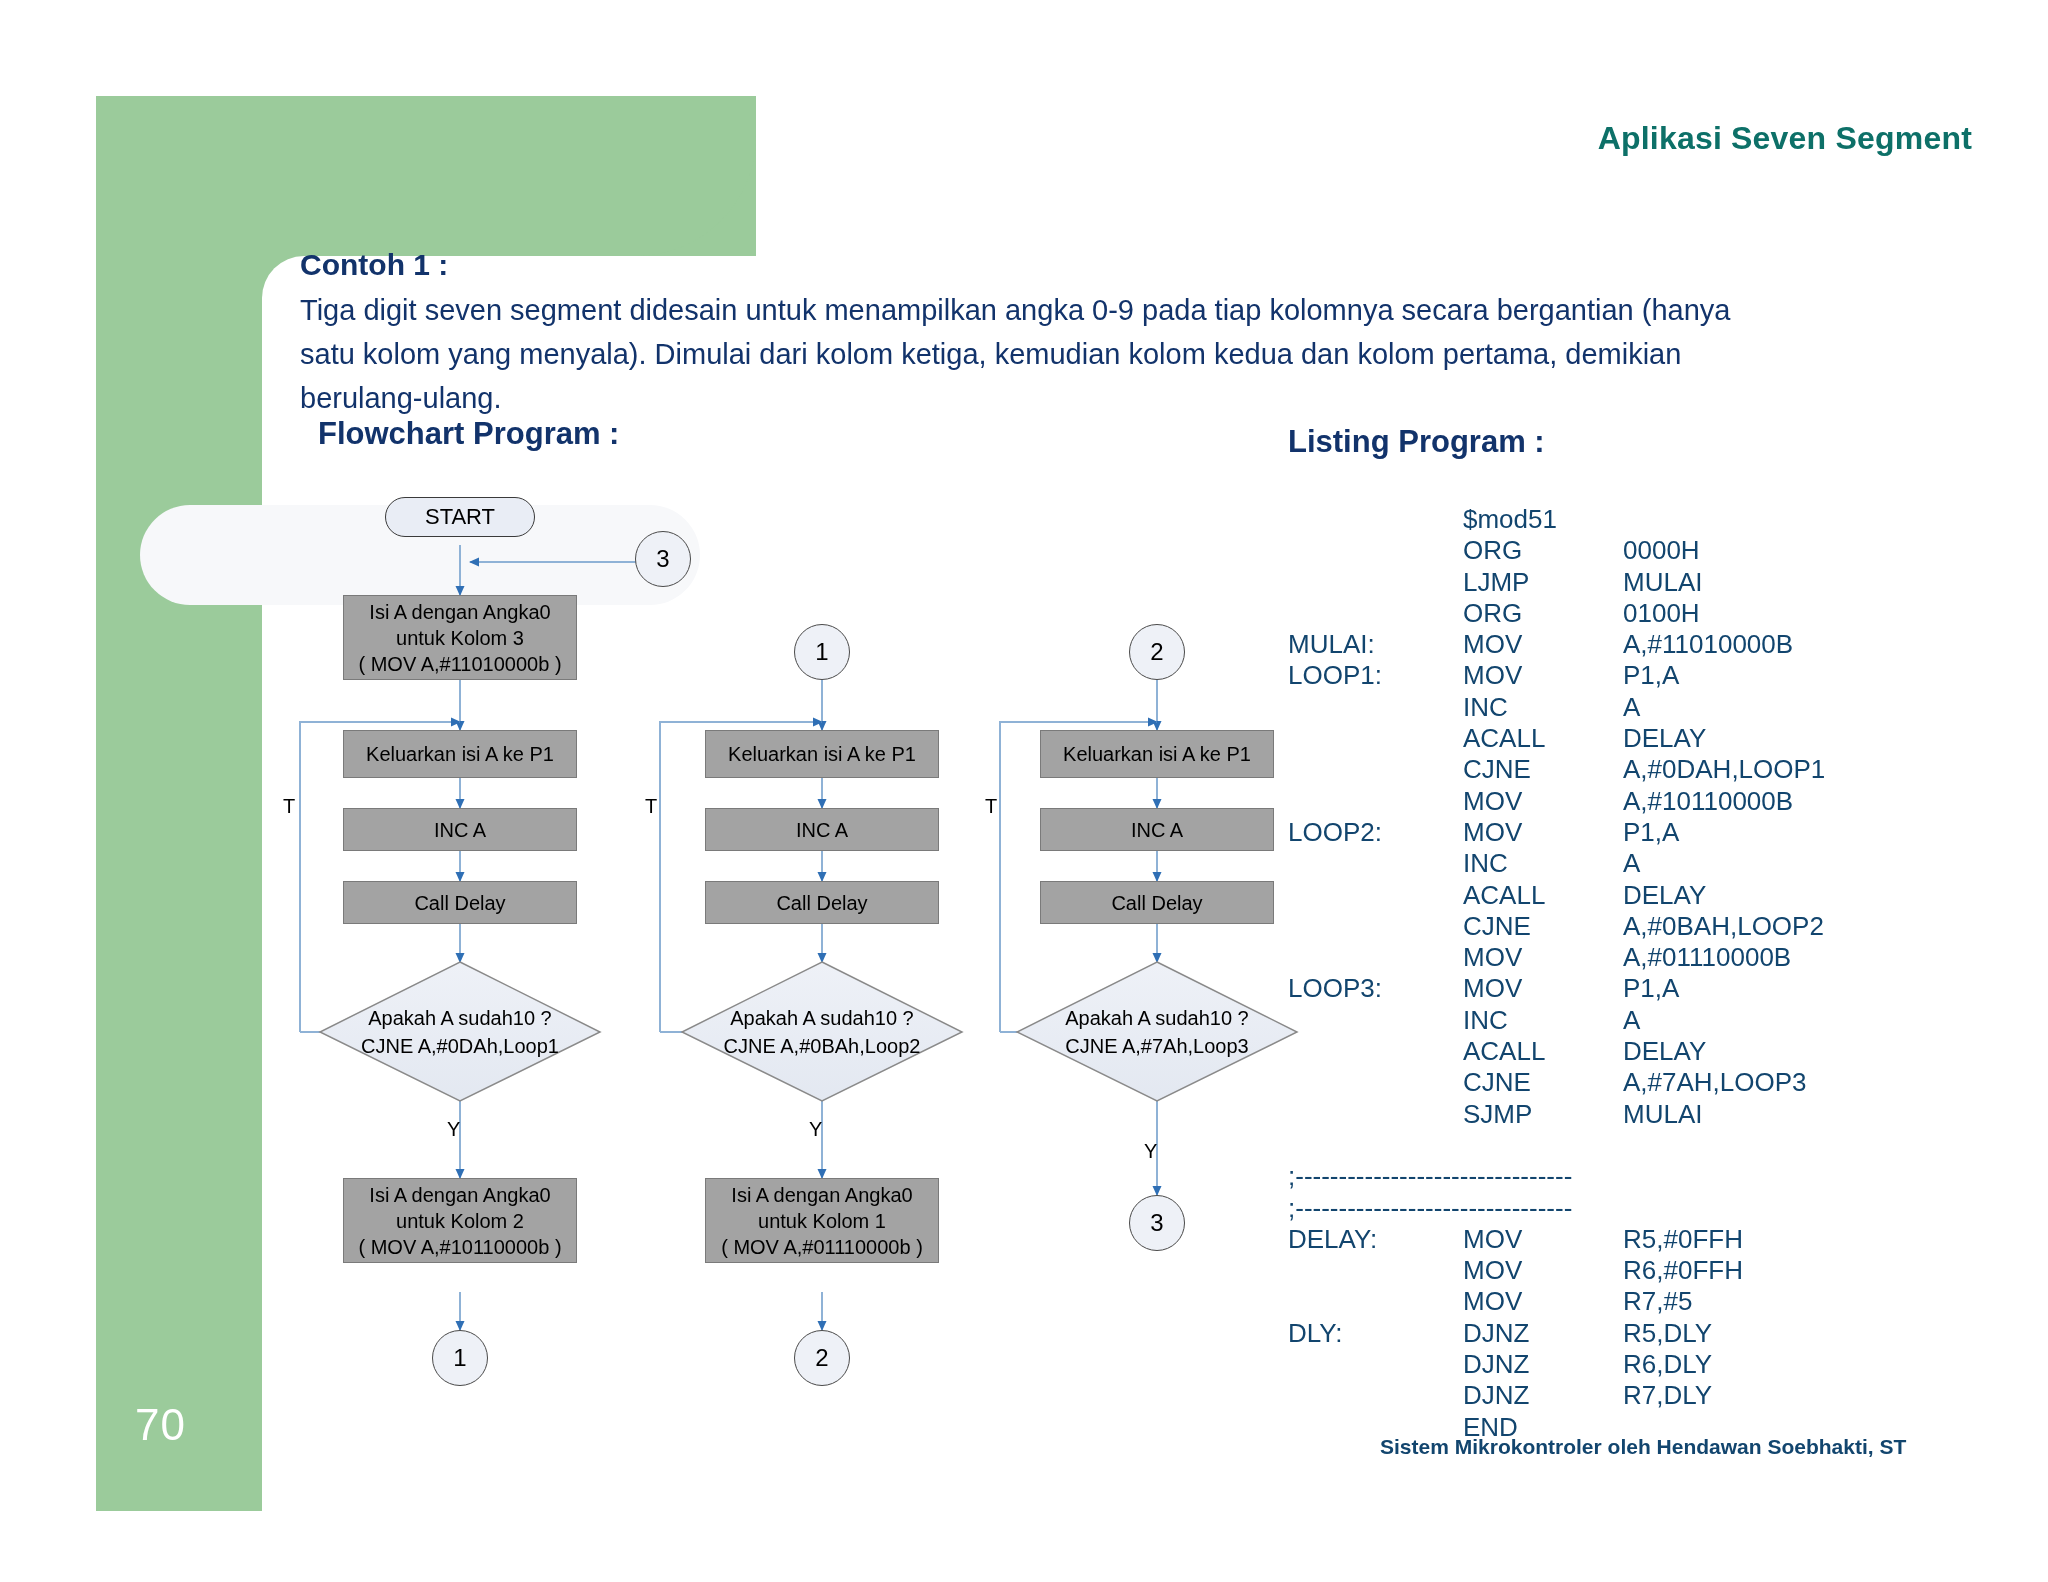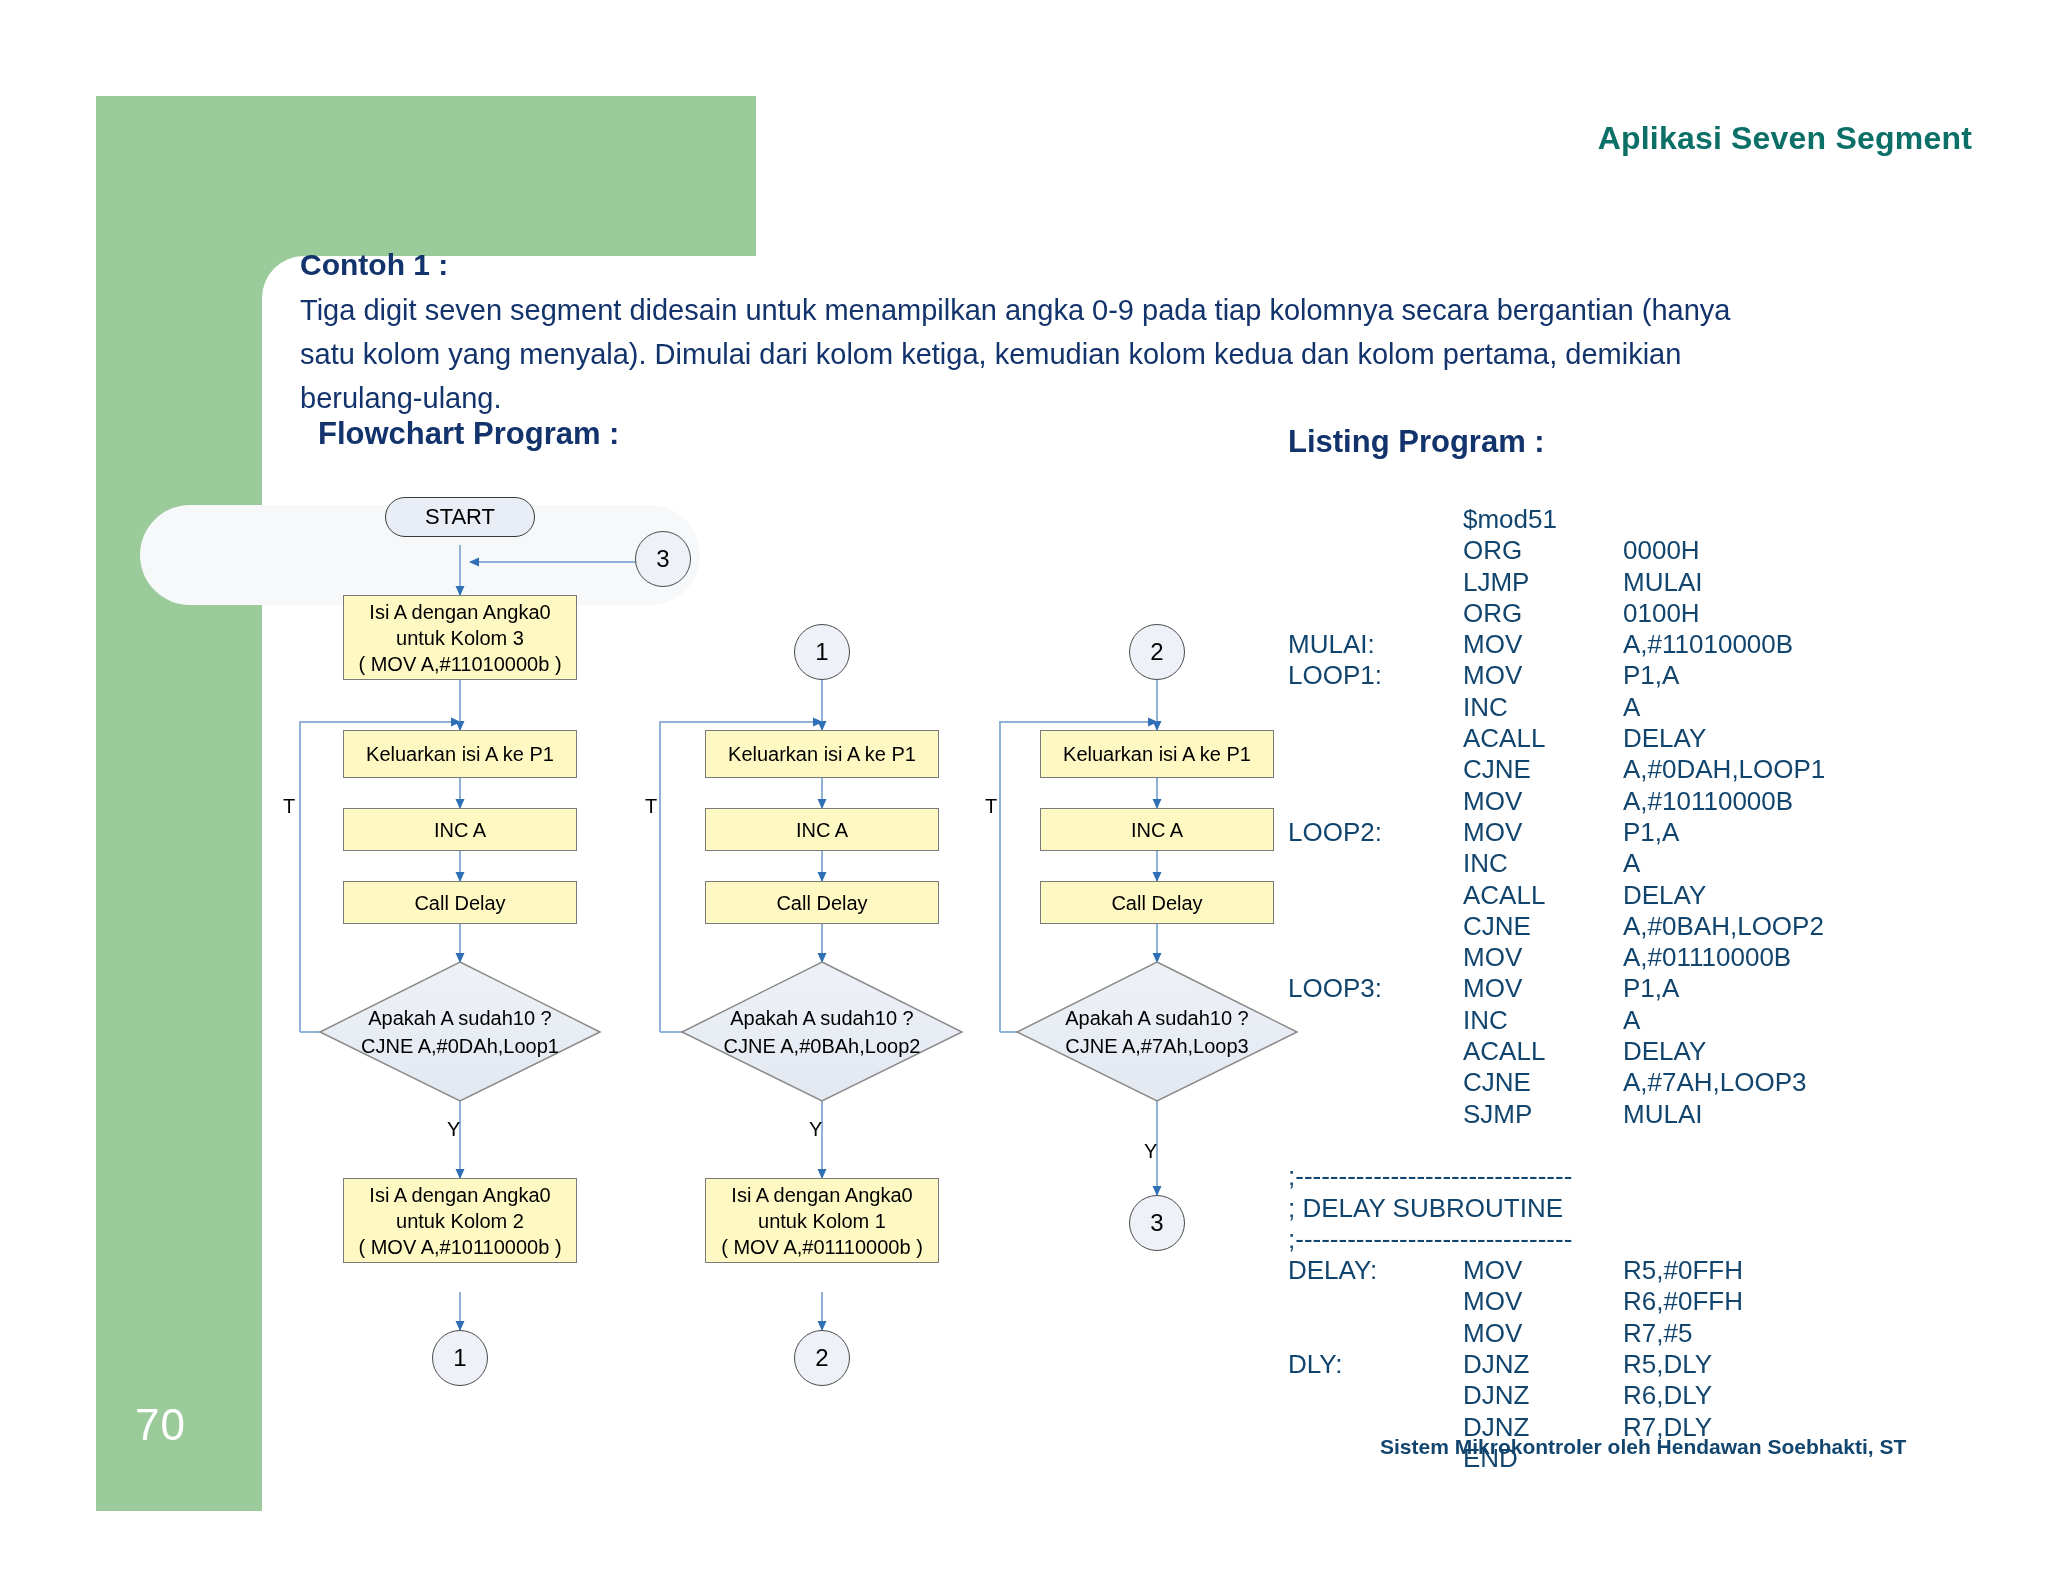--- a/index.html
+++ b/index.html
@@ -77,21 +77,21 @@
     position:absolute;left:1380px;top:1435px;
     color:#12456e;font-size:21px;font-weight:bold;white-space:nowrap;
   }
 
   
   #flow{position:absolute;left:0;top:0;width:2048px;height:1582px;}
   .fnode{position:absolute;box-sizing:border-box;
     display:flex;align-items:center;justify-content:center;text-align:center;
     color:#000;}
   .fbox{
-    background:#fef9c3;border:1.5px solid #7a7a7a;
+    background:#a3a3a3;border:1.5px solid #7a7a7a;
     font-size:20px;line-height:26px;
   }
   .fterm{
     background:#e9edf5;border:1.5px solid #3a3a3a;border-radius:40px;
     font-size:22px;
   }
   .fcirc{
     background:#eef1f7;border:1.5px solid #4a4a4a;border-radius:50%;
     font-size:24px;
   }
@@ -217,25 +217,20 @@
       <span class="c-op">SJMP</span>
       <span class="c-arg">MULAI</span>
     </div>
     <div class="code-row">
       <span class="c-label"></span>
       <span class="c-op"></span>
       <span class="c-arg"></span>
     </div>
     <div class="code-row comment">
       <span class="c-label">;--------------------------------</span>
-      <span class="c-op"></span>
-      <span class="c-arg"></span>
-    </div>
-    <div class="code-row comment">
-      <span class="c-label">; DELAY SUBROUTINE</span>
       <span class="c-op"></span>
       <span class="c-arg"></span>
     </div>
     <div class="code-row comment">
       <span class="c-label">;--------------------------------</span>
       <span class="c-op"></span>
       <span class="c-arg"></span>
     </div>
     <div class="code-row">
       <span class="c-label">DELAY:</span>

